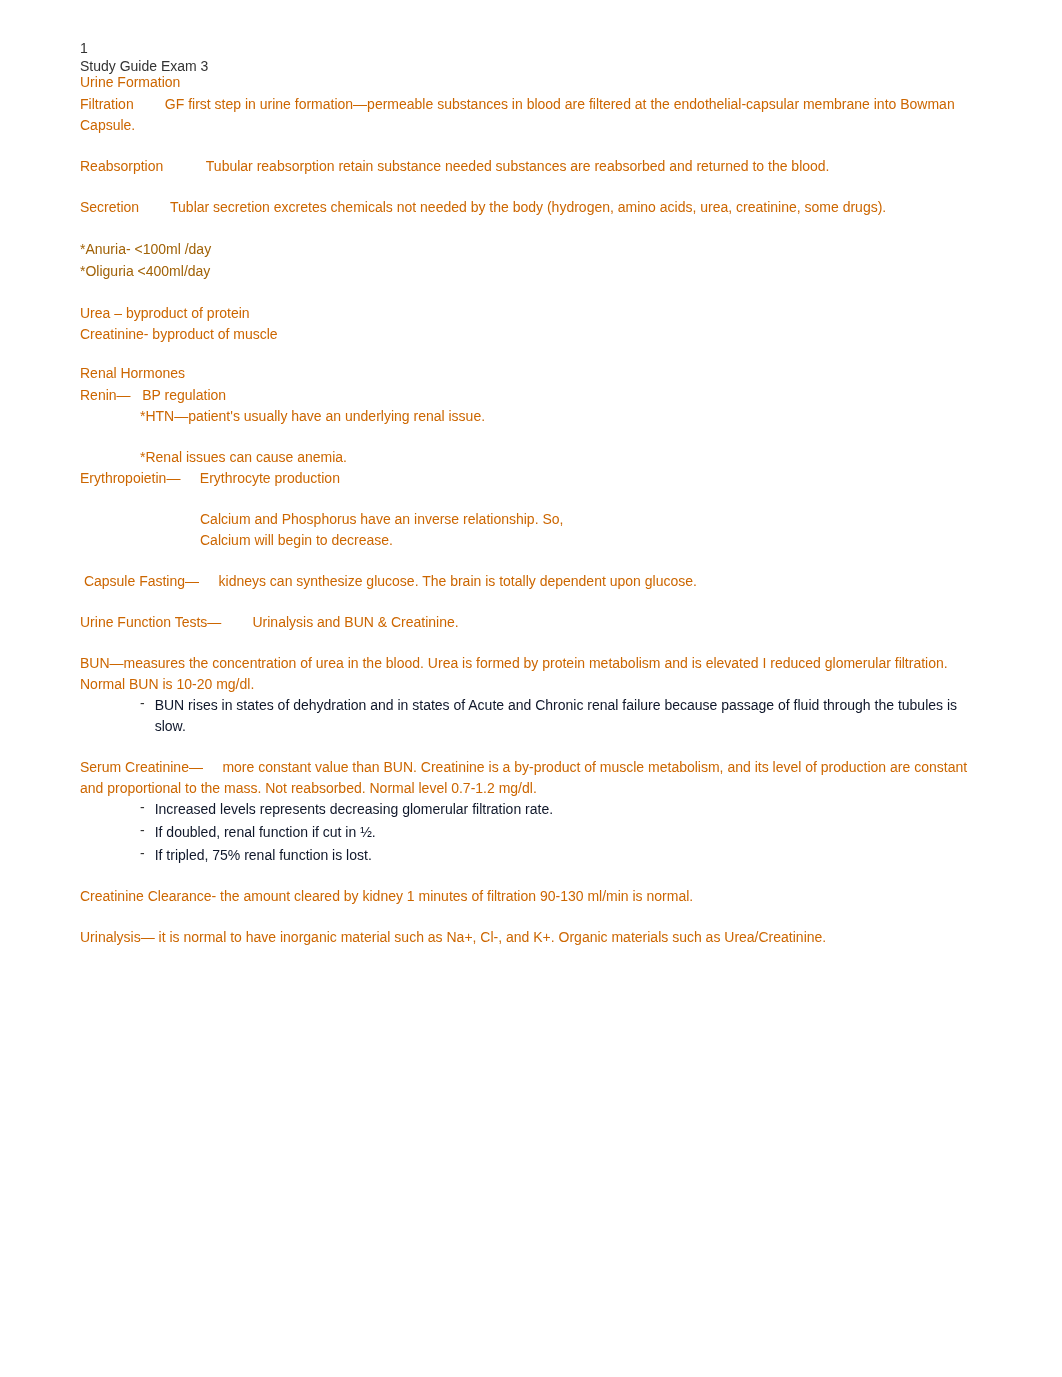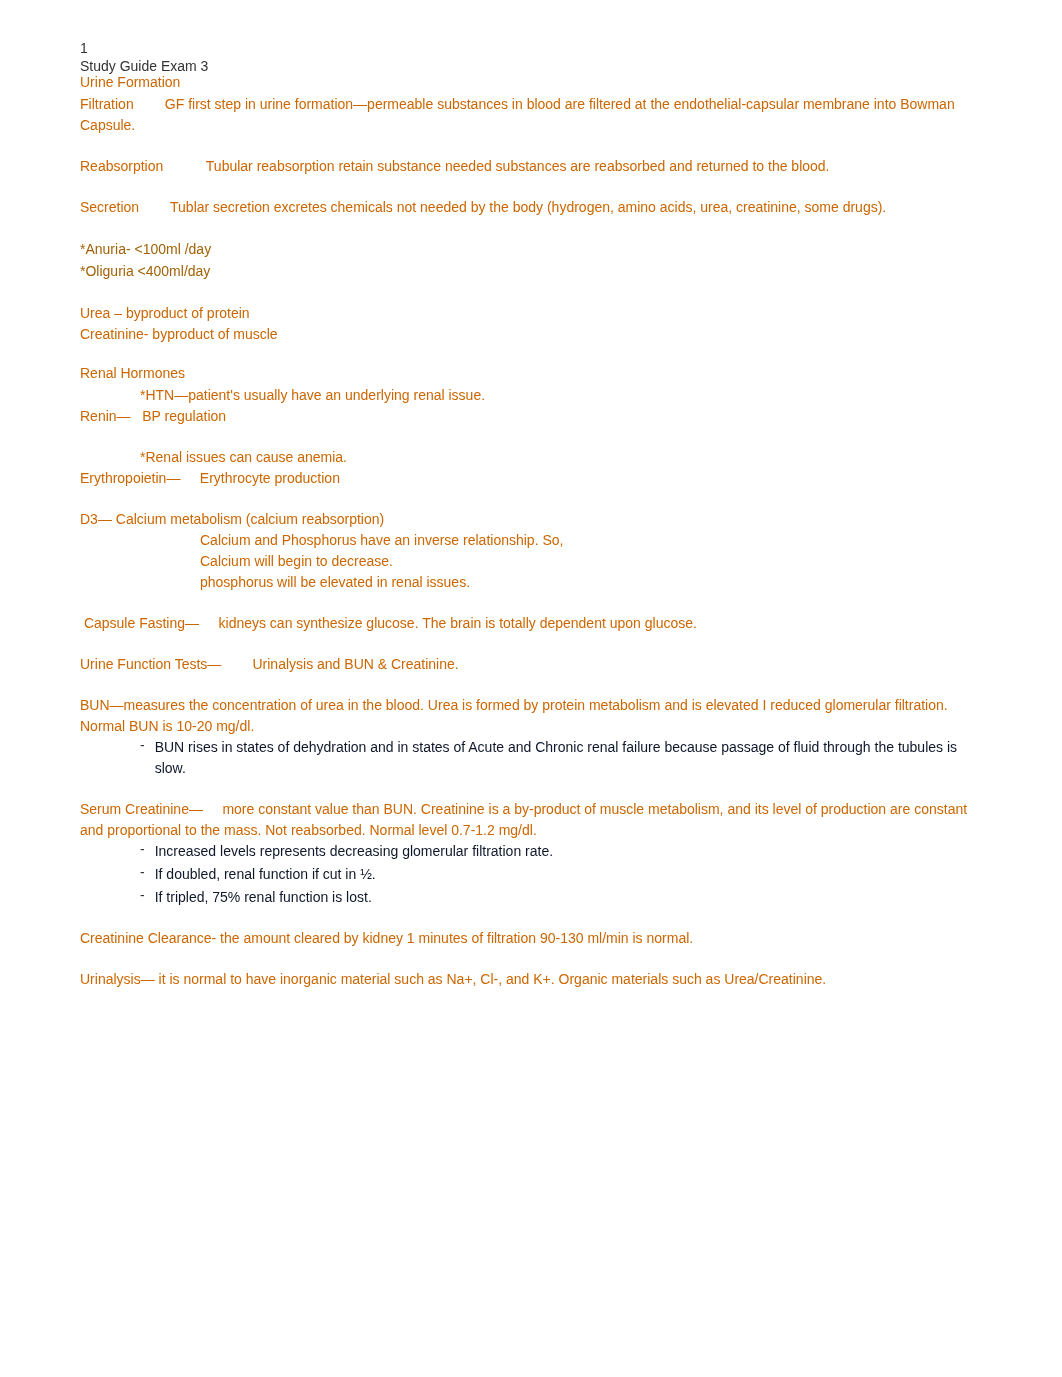--- a/index.html
+++ b/index.html
@@ -102,43 +102,38 @@
   <div class="black-line">*Oliguria &lt;400ml/day</div>
 </div>
 
 <div class="content-block">
   <div class="line">Urea – byproduct of protein</div>
   <div class="line">Creatinine- byproduct of muscle</div>
 </div>
 
 <div class="content-block">
   <div class="section-title">Renal Hormones</div>
-  <div class="line indent">*HTN—patient's usually have an underlying renal issue.</div>
   <div class="line">
     <span>Renin—</span>&nbsp;&nbsp;
     <span>BP regulation</span>
   </div>
+  <div class="line indent">*HTN—patient's usually have an underlying renal issue.</div>
 </div>
 
 <div class="content-block">
   <div class="line indent">*Renal issues can cause anemia.</div>
   <div class="line">
     <span>Erythropoietin—</span>&nbsp;&nbsp;&nbsp;&nbsp;
     <span>Erythrocyte production</span>
   </div>
 </div>
 
 <div class="content-block">
-  <div class="line">
-    <span>D3—</span>
-    <span>Calcium metabolism (calcium reabsorption)</span>
-  </div>
   <div class="line" style="margin-left: 120px;">Calcium and Phosphorus have an inverse relationship. So,</div>
   <div class="line" style="margin-left: 120px;">Calcium will begin to decrease.</div>
-  <div class="line" style="margin-left: 120px;">phosphorus will be elevated in renal issues.</div>
 </div>
 
 <div class="content-block">
   <div class="line">
     &nbsp;<span>Capsule Fasting—</span>&nbsp;&nbsp;&nbsp;&nbsp;
     <span>kidneys can synthesize glucose. The brain is totally dependent upon glucose.</span>
   </div>
 </div>
 
 <div class="content-block">

